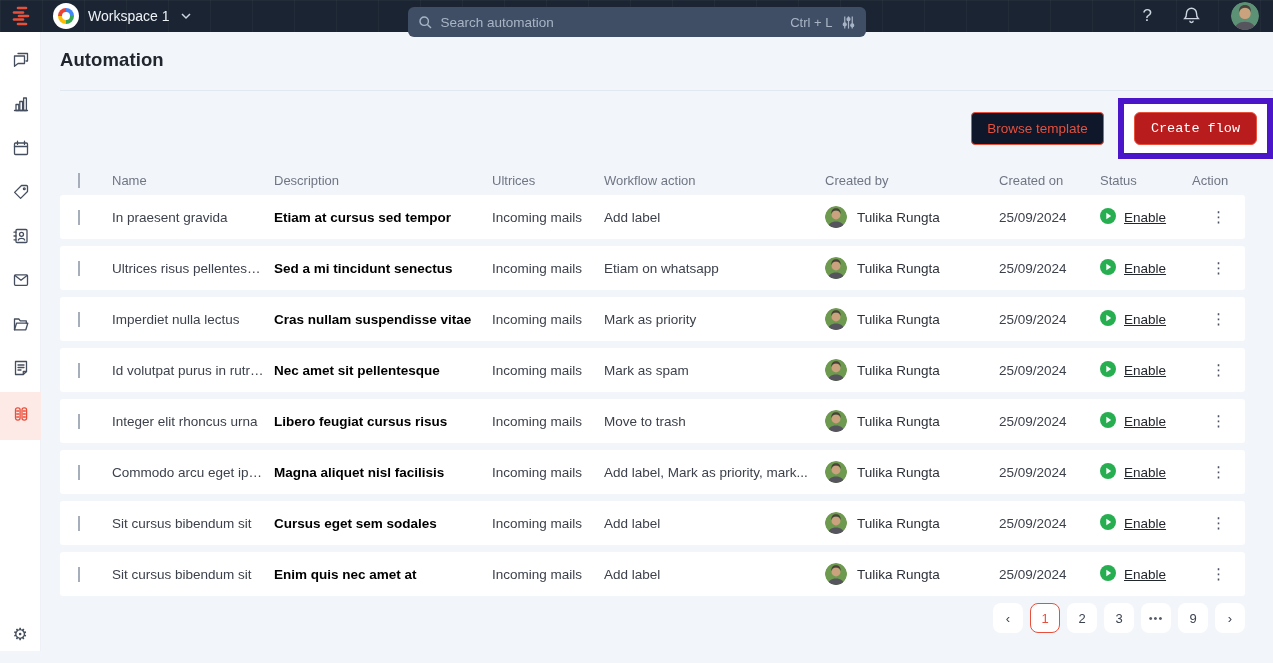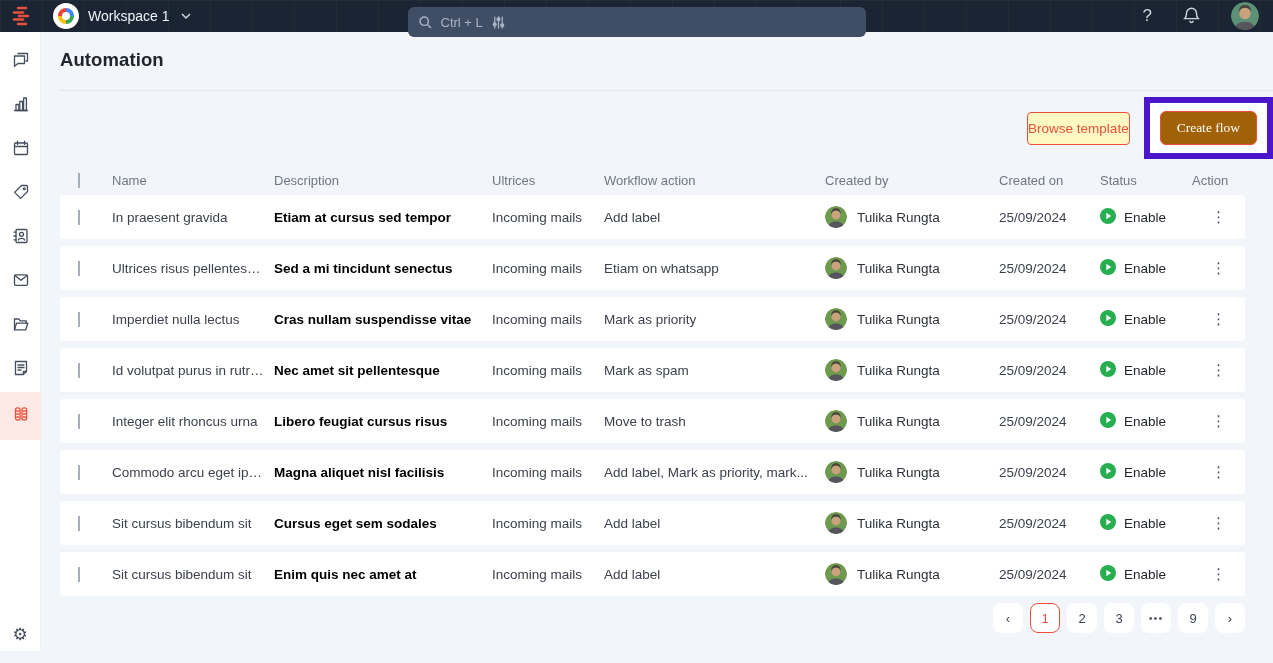--- a/index.html
+++ b/index.html
@@ -44,41 +44,41 @@
   .side-item.active { background:#fdeae6; height:48px; }
   .side-gear { margin-top:auto; margin-bottom:6px; font-size:17px; color:#454e5e; text-align:center; cursor:pointer; }
 
   main { flex:1; padding:12px 28px 0 19px; position:relative; }
   h1 { font-size:18.5px; font-weight:700; color:#21252d; letter-spacing:.1px; padding-top:5px; }
   .divider { height:1px; background:#e2e8f1; margin:19px -28px 0 0; }
 
   
   .toolbar { margin-top:4px; height:66px; display:flex; align-items:center; justify-content:flex-end; gap:14px; }
   .btn-outline {
-    background:#fef9c3; border:1px solid #e8503c; color:#e8503c; font-size:13.5px;
-    padding:8px 0; border-radius:4px; cursor:pointer; font-family:"Liberation Sans",sans-serif;
+    background:#0f172a; border:1px solid #e8503c; color:#e8503c; font-size:13.5px;
+    padding:8px 15px; border-radius:4px; cursor:pointer; font-family:"Liberation Sans",sans-serif;
   }
   .annotation { border:6px solid #4b16c9; background:#fff; padding:8px 10px; margin-right:-28px; }
   .btn-solid {
-    background:#a16207; border:1px solid #e8503c; color:#fff; font-size:13.5px;
-    padding:8px 16px; border-radius:6px; cursor:pointer; font-family:Liberation Serif, serif;
+    background:#b91c1c; border:1px solid #e8503c; color:#fff; font-size:13.5px;
+    padding:8px 16px; border-radius:6px; cursor:pointer; font-family:Liberation Mono, monospace;
   }
 
   
   .grid-row { display:grid; grid-template-columns:52px 162px 218px 112px 221px 174px 101px 92px 1fr; align-items:center; }
   .thead { margin-top:4px; height:30px; color:#70768$3; }
   .thead .cell { font-size:13px; color:#6f7683; }
   .cell-check { padding-left:18px; }
   .checkbox { width:15px; height:15px; border:1px solid #a7aebb; border-radius:2px; background:#fff; cursor:pointer; }
   .trow { background:#fff; height:44px; border-radius:3px; margin-bottom:7px; }
   .cell { font-size:13.5px; color:#3c414b; overflow:hidden; white-space:nowrap; text-overflow:ellipsis; padding-right:10px; }
   .cell.desc { color:#000000; font-weight:700; }
   .cell.creator { display:flex; align-items:center; gap:10px; color:#2c3038; }
   .mini-avatar { width:22px; height:22px; border-radius:50%; overflow:hidden; flex:0 0 auto; display:flex; }
-  .cell.status { display:flex; align-items:center; gap:8px; color:#22262d; }
+  .cell.status { display:flex; align-items:center; gap:8px; color:#22262d;text-decoration:underline; }
   .cell.action { text-align:center; padding-right:0; }
   .dots { font-size:15px; color:#4a5160; cursor:pointer; line-height:1; }
   .th-action { text-align:left; padding-right:0; }
 
   
   .pagination { margin-top:4px; display:flex; justify-content:flex-end; gap:7px; }
   .page-btn {
     min-width:30px; height:30px; background:#fff; border:1px solid transparent; border-radius:8px;
     font-size:13px; color:#3c4350; display:flex; align-items:center; justify-content:center;
     cursor:pointer; font-family:"Liberation Sans",sans-serif;
@@ -112,20 +112,21 @@
         </svg>
     </span>
   </div>
   <div class="search">
     <span style="display:flex">
       <svg width="15" height="15" viewBox="0 0 15 15">
           <circle cx="6.2" cy="6.2" r="4.2" fill="none" stroke="#a9b5c6" stroke-width="1.4"></circle>
           <line x1="9.4" y1="9.4" x2="13" y2="13" stroke="#a9b5c6" stroke-width="1.4"></line>
         </svg>
     </span>
+    <input placeholder="Search automation" style="">
     <span class="shortcut">Ctrl + L</span>
     <span style="display:flex">
       <svg width="15" height="15" viewBox="0 0 16 16">
           <g stroke="#a9b5c6" stroke-width="1.3" fill="#a9b5c6">
             <line x1="4" y1="1.5" x2="4" y2="14.5"></line>
             <line x1="8" y1="1.5" x2="8" y2="14.5"></line>
             <line x1="12" y1="1.5" x2="12" y2="14.5"></line>
             <circle cx="4" cy="10" r="1.6"></circle>
             <circle cx="8" cy="4.5" r="1.6"></circle>
             <circle cx="12" cy="11" r="1.6"></circle>

